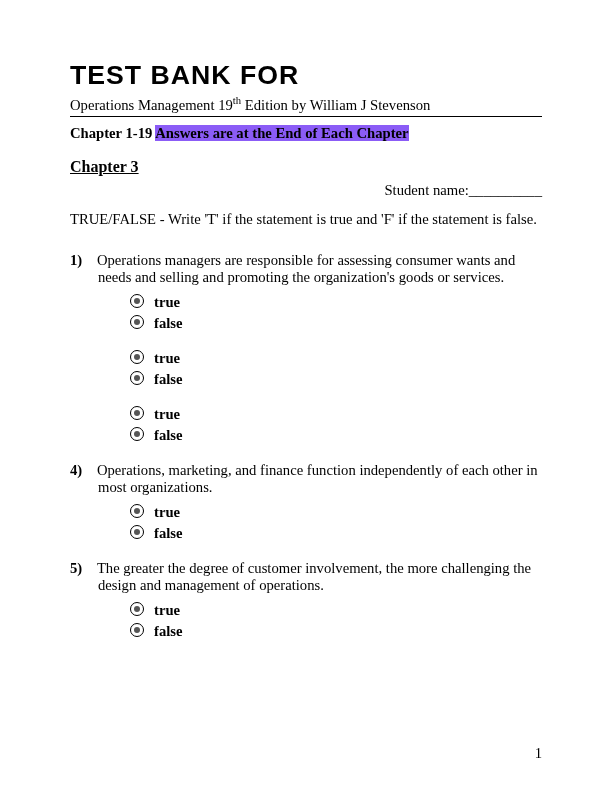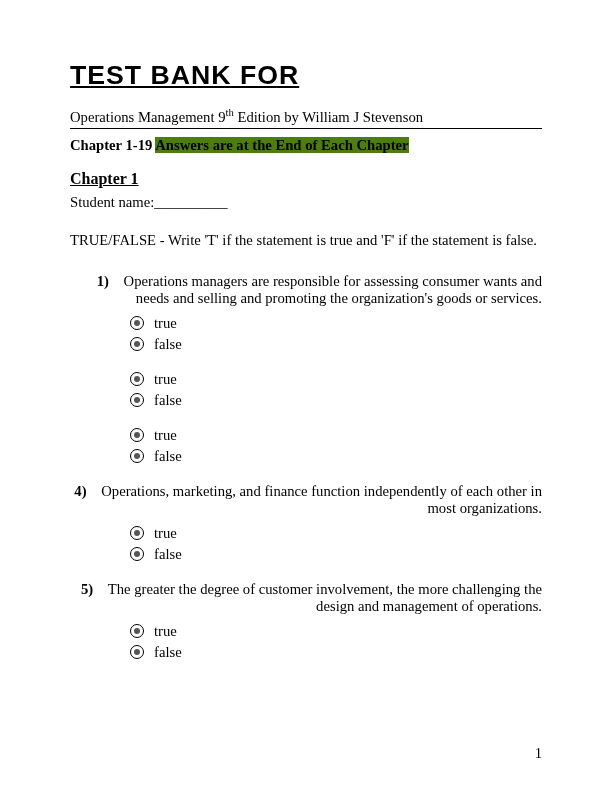--- a/index.html
+++ b/index.html
@@ -18,93 +18,93 @@
       padding: 60px 70px 60px 70px;
       position: relative;
     }
 
     .main-title {
       font-family: "Impact", "Arial Black", sans-serif;
       font-size: 20pt;
       font-weight: bold;
       text-transform: uppercase;
       letter-spacing: 1px;
-      margin-bottom: 16px;
-      text-decoration: underline;
+      margin-bottom: 4px;
     }
 
     .subtitle {
       font-size: 11pt;
       margin-bottom: 2px;
     }
 
     .subtitle sup {
       font-size: 8pt;
     }
 
     .chapter-range {
       font-size: 11pt;
       font-weight: bold;
       margin-bottom: 16px;
     }
 
     .chapter-range .highlight {
-      background-color: #4d7c0f;
+      background-color: #8b5cf6;
       font-weight: bold;
     }
 
     hr {
       border: none;
       border-top: 1px solid #000;
       margin: 2px 0 8px 0;
     }
 
     .chapter-heading {
       font-size: 12pt;
       font-weight: bold;
       text-decoration: underline;
       margin-bottom: 6px;
     }
 
     .student-name-line {
       font-size: 11pt;
-      margin-bottom: 21px;
+      margin-bottom: 12px;
+      text-align: right;
     }
 
     .instructions {
       font-size: 11pt;
       font-weight: normal;
       margin-bottom: 24px;
     }
 
     .question-block {
       margin-bottom: 18px;
     }
 
     .question-text {
       font-size: 11pt;
       margin-bottom: 8px;
       text-indent: -28px;
       padding-left: 28px;
-      text-align: right;
     }
 
     .question-number {
       font-weight: bold;
     }
 
     .options {
       margin-left: 60px;
     }
 
     .option-item {
       display: flex;
-      align-items: center;
+      align-items: flex-start;
       margin-bottom: 4px;
       font-size: 11pt;
+      font-weight: bold;
     }
 
     .option-circle {
       width: 14px;
       height: 14px;
       border-radius: 50%;
       border: 1.5px solid #000;
       display: inline-block;
       margin-right: 10px;
       flex-shrink: 0;
@@ -129,31 +129,31 @@
       right: 70px;
       font-size: 11pt;
     }
   </style>
 </head>
 <body>
 
 <div class="main-title">TEST BANK FOR</div>
 
 <div class="subtitle">
-  <span>Operations Management 9</span><sup>th</sup><span> Edition by William J Stevenson</span>
+  <span>Operations Management 19</span><sup>th</sup><span> Edition by William J Stevenson</span>
 </div>
 
 <hr>
 
 <div class="chapter-range">
   <span>Chapter 1-19</span>
   <span class="highlight"> <span>Answers are at the End of Each Chapter</span></span>
 </div>
 
-<div class="chapter-heading">Chapter 1</div>
+<div class="chapter-heading">Chapter 3</div>
 
 <div class="student-name-line">
   <span>Student name:</span><span>__________</span>
 </div>
 
 <div class="instructions">TRUE/FALSE - Write 'T' if the statement is true and 'F' if the statement is false.</div>
 
 <div>
 
   <div class="question-block">

